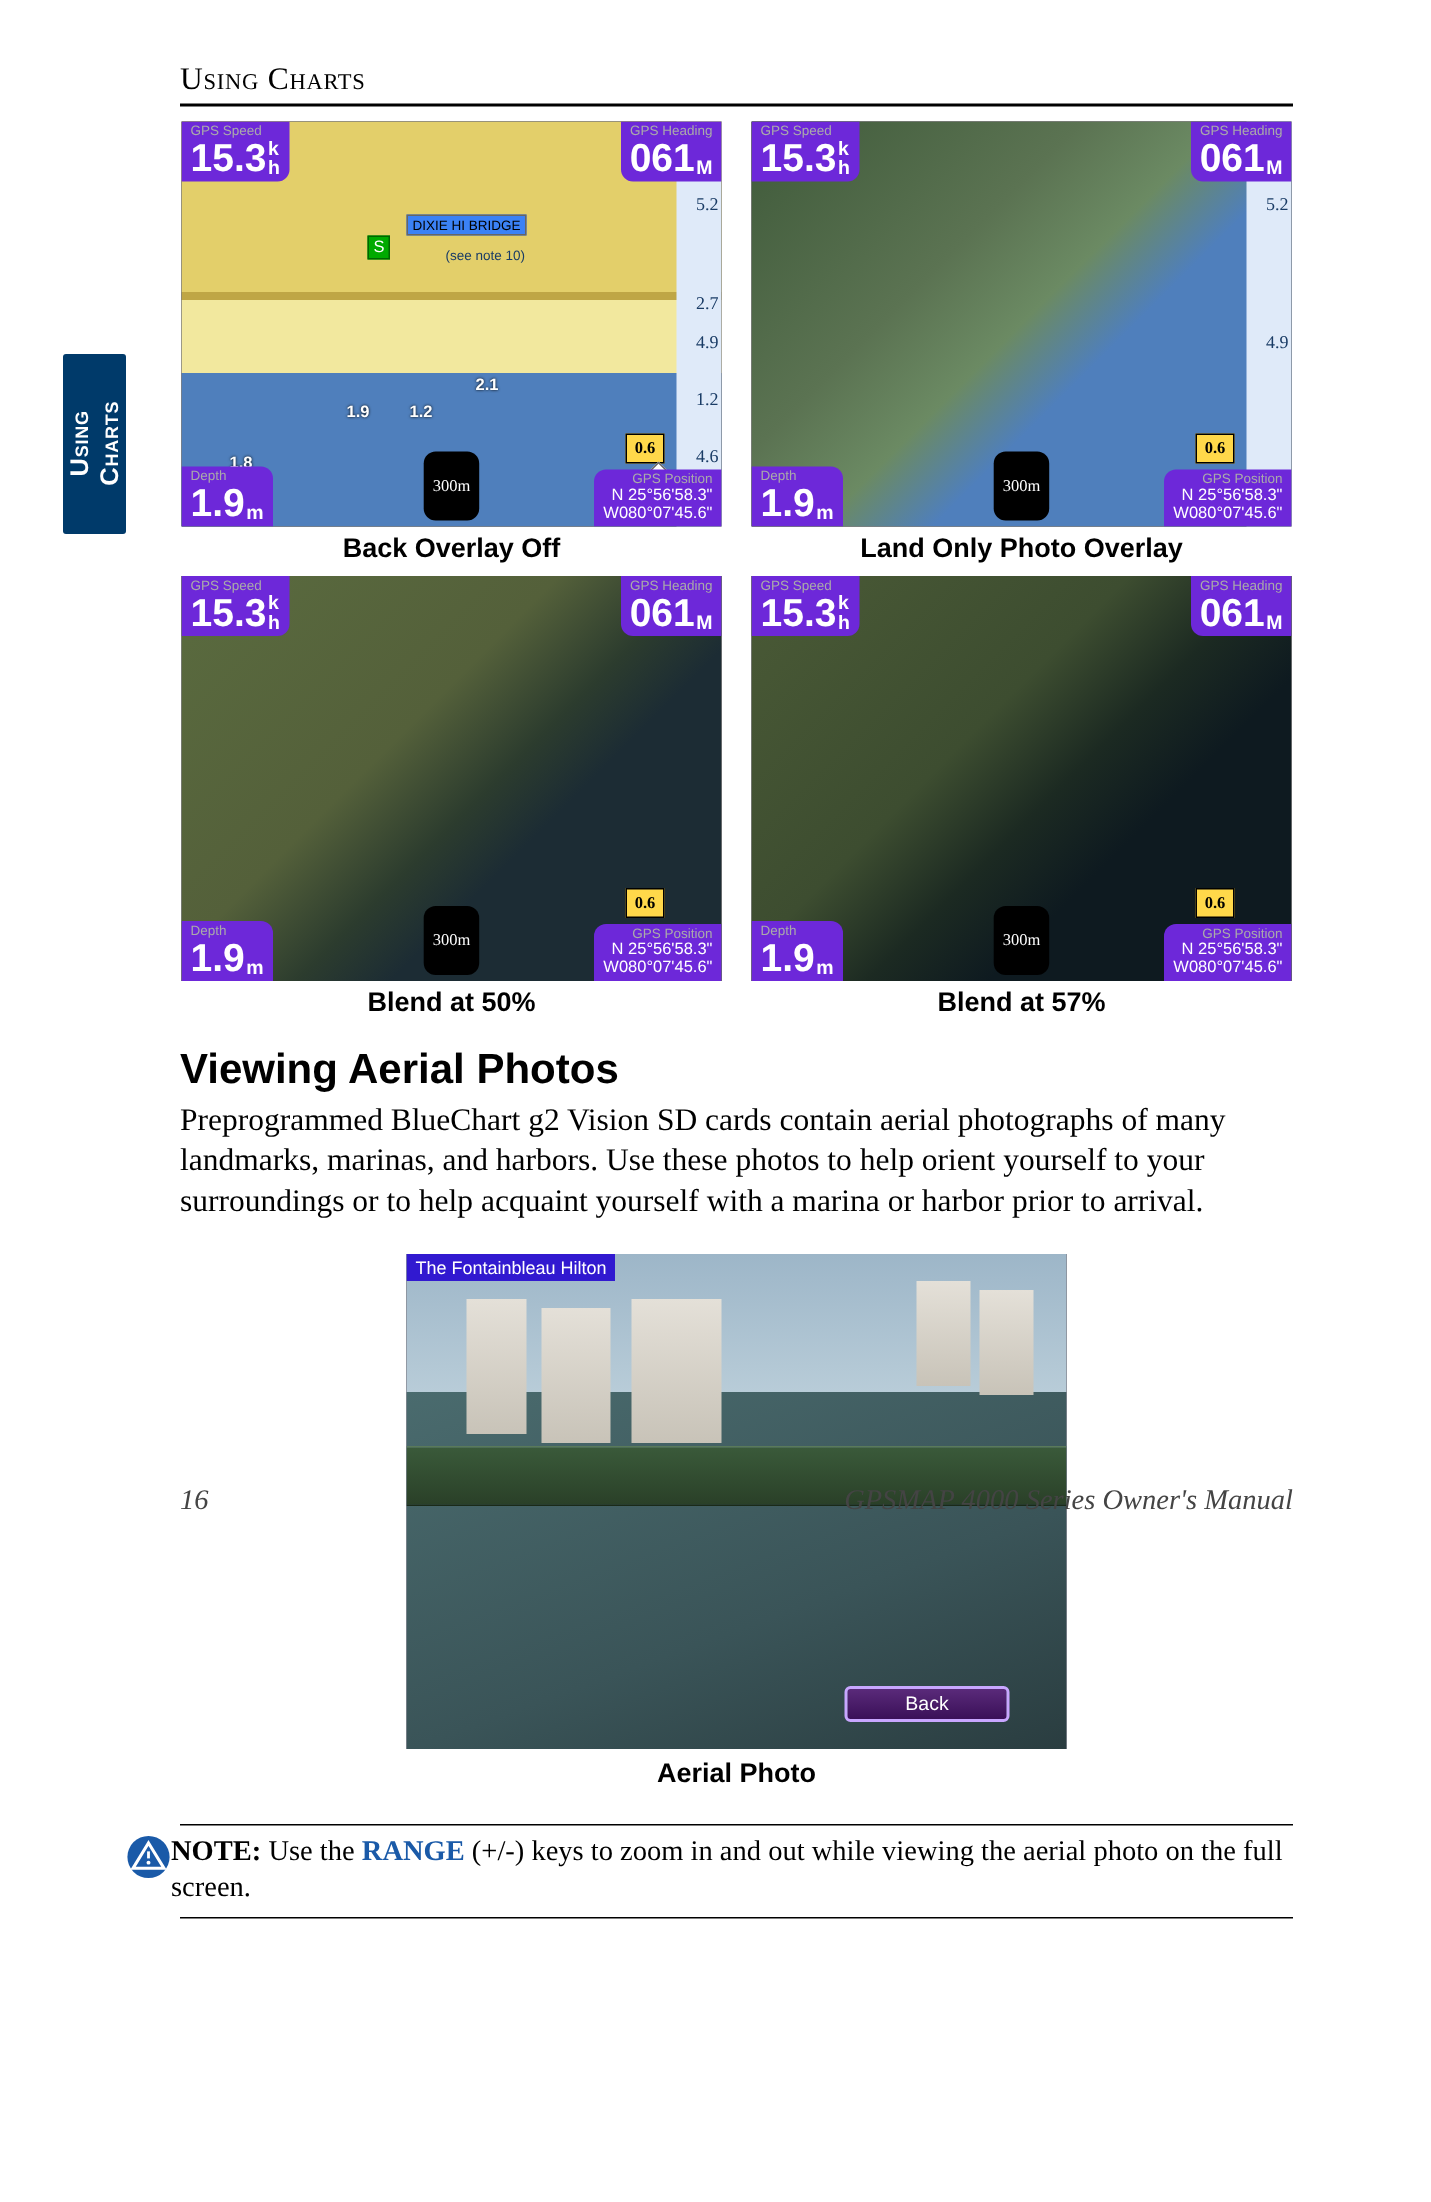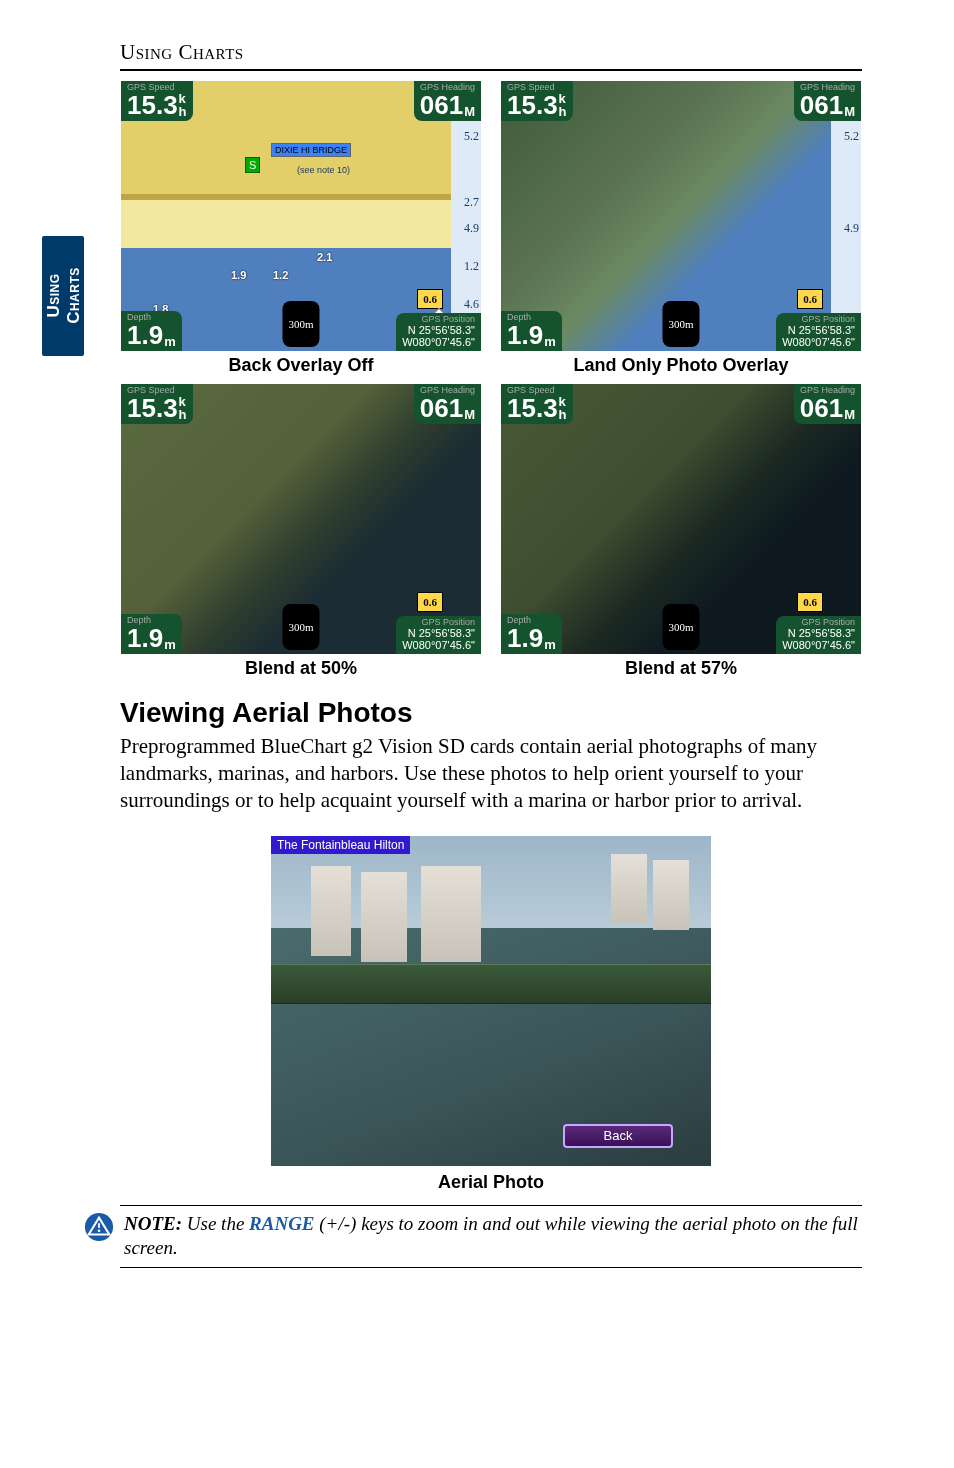--- a/index.html
+++ b/index.html
@@ -13,21 +13,21 @@
   .shot { width: 360px; height: 270px; position: relative; background: #000; overflow: hidden; }
   .shot-caption { font-family: Arial, sans-serif; font-weight: bold; font-size: 18px; margin-top: 4px; }
   
   .chart-off { background: linear-gradient(180deg,#e3cf6a 0%, #e3cf6a 42%, #bfa645 42%, #bfa645 44%, #f2e89e 44%, #f2e89e 62%, #4f7fbc 62%, #4f7fbc 100%); }
   .chart-land { background: linear-gradient(135deg,#3f5a3a 0%, #5b7352 35%, #6b8a63 50%, #4f7fbc 62%, #4f7fbc 100%); }
   .chart-50 { background: linear-gradient(135deg,#5a6b3f 0%, #54603a 40%, #2c3c2e 55%, #1c2c34 65%, #1c2c34 100%); }
   .chart-100 { background: linear-gradient(135deg,#4a5a36 0%, #3d4d30 40%, #1c2a22 55%, #0e1a20 68%, #0e1a20 100%); }
   .depth-strip { position:absolute; right:0; top:0; width:30px; height:100%; background:#dfeaf9; }
   .depth-num { position:absolute; right:2px; font-size:12px; color:#1a3c66; font-family:Liberation Serif, serif; }
   
-  .hud { position: absolute; background: #14532d; color: #fff; font-family: Arial, sans-serif; padding: 2px 6px 3px 6px; }
+  .hud { position: absolute; background: #6d28d9; color: #fff; font-family: Arial, sans-serif; padding: 2px 6px 3px 6px; }
   .hud-label { font-size: 9px; color: #aaa; line-height: 1; }
   .hud-value { font-weight: bold; line-height: 1; display: flex; align-items: flex-end; gap: 1px; }
   .hud-big { font-size: 26px; }
   .hud-unit { font-size: 13px; }
   .hud-tl { top: 0; left: 0; border-bottom-right-radius: 8px; }
   .hud-tr { top: 0; right: 0; border-bottom-left-radius: 8px; text-align: right; }
   .hud-bl { bottom: 0; left: 0; border-top-right-radius: 8px; }
   .hud-br { bottom: 0; right: 0; border-top-left-radius: 8px; text-align: right; font-size:11px; line-height:1.1; }
   .scale-pill { position:absolute; bottom:4px; left:50%; transform:translateX(-50%); background:#000; color:#fff; font-size:11px; padding:17px 6px; border-radius:8px; font-family:Liberation Serif, serif; }
   .marker { position:absolute; font-size:11px; font-family:Arial,sans-serif; }
@@ -40,21 +40,21 @@
   .body-text { font-size: 21px; line-height: 1.28; }
   .range-link { color: #1a5aa8; font-weight: bold; }
   .aerial-wrap { display:flex; flex-direction:column; align-items:center; margin-top:22px; }
   .aerial { width:440px; height:330px; background:#0f172a; position:relative; overflow:hidden; }
   .aerial-sky { position:absolute; top:0; left:0; right:0; height:28%; background:linear-gradient(#9db6c8,#b8ccd8); }
   .aerial-water { position:absolute; top:28%; left:0; right:0; bottom:0; background:linear-gradient(160deg,#4a6b6e 0%,#3a5458 60%,#2a3d40 100%); }
   .aerial-title { position:absolute; top:0; left:0; background:#3119d0; color:#fff; font-size:12px; font-family:Arial,sans-serif; padding:2px 6px; }
   .building { position:absolute; background:linear-gradient(#e4e0d8,#c8c3b8); }
   .back-btn { position:absolute; bottom:18px; right:38px; width:110px; height:24px; background:linear-gradient(#5a2a7a,#3a1058); border:2px solid #c8a6ff; border-radius:4px; color:#fff; font-family:Arial,sans-serif; font-size:13px; display:flex; align-items:center; justify-content:center; }
   .aerial-caption { font-family: Arial, sans-serif; font-weight: bold; font-size: 18px; margin-top: 6px; }
-  .note-box { border-top:1px solid #000; border-bottom:1px solid #000; padding:6px 0; margin-top:12px; display:flex; gap:10px; align-items:flex-start;font-style:italic; }
+  .note-box { border-top:1px solid #000; border-bottom:1px solid #000; padding:6px 0; margin-top:23px; display:flex; gap:0; align-items:flex-start; }
   .note-icon { flex:0 0 30px; height:30px; margin-left:-36px; }
   .note-text { font-size:19px; line-height:1.3; }
   .footer { position:absolute; bottom:40px; left:120px; right:92px; display:flex; justify-content:space-between; font-style:italic; font-size:19px; color:#444; }
 </style>
 </head>
 <body>
 
 <div class="page">
   <div class="running-head">Using Charts</div>
 
@@ -257,13 +257,17 @@
         <circle cx="16" cy="16" r="15" fill="#1a5aa8"></circle>
         <path d="M16 6 L27 24 L5 24 Z" fill="none" stroke="#fff" stroke-width="2.2"></path>
         <circle cx="16" cy="20" r="1.4" fill="#fff"></circle>
         <rect x="15" y="12" width="2" height="5" fill="#fff"></rect>
       </svg>
     <div class="note-text">
       <b>NOTE:</b><span> Use the </span><span class="range-link">RANGE</span><span> (+/-) keys to zoom in and out while viewing the aerial photo on the full screen.</span>
     </div>
   </div>
 
+  <div class="footer">
+    <span>16</span>
+    <span>GPSMAP 4000 Series Owner's Manual</span>
+  </div>
 </div>
 
 </body></html>

